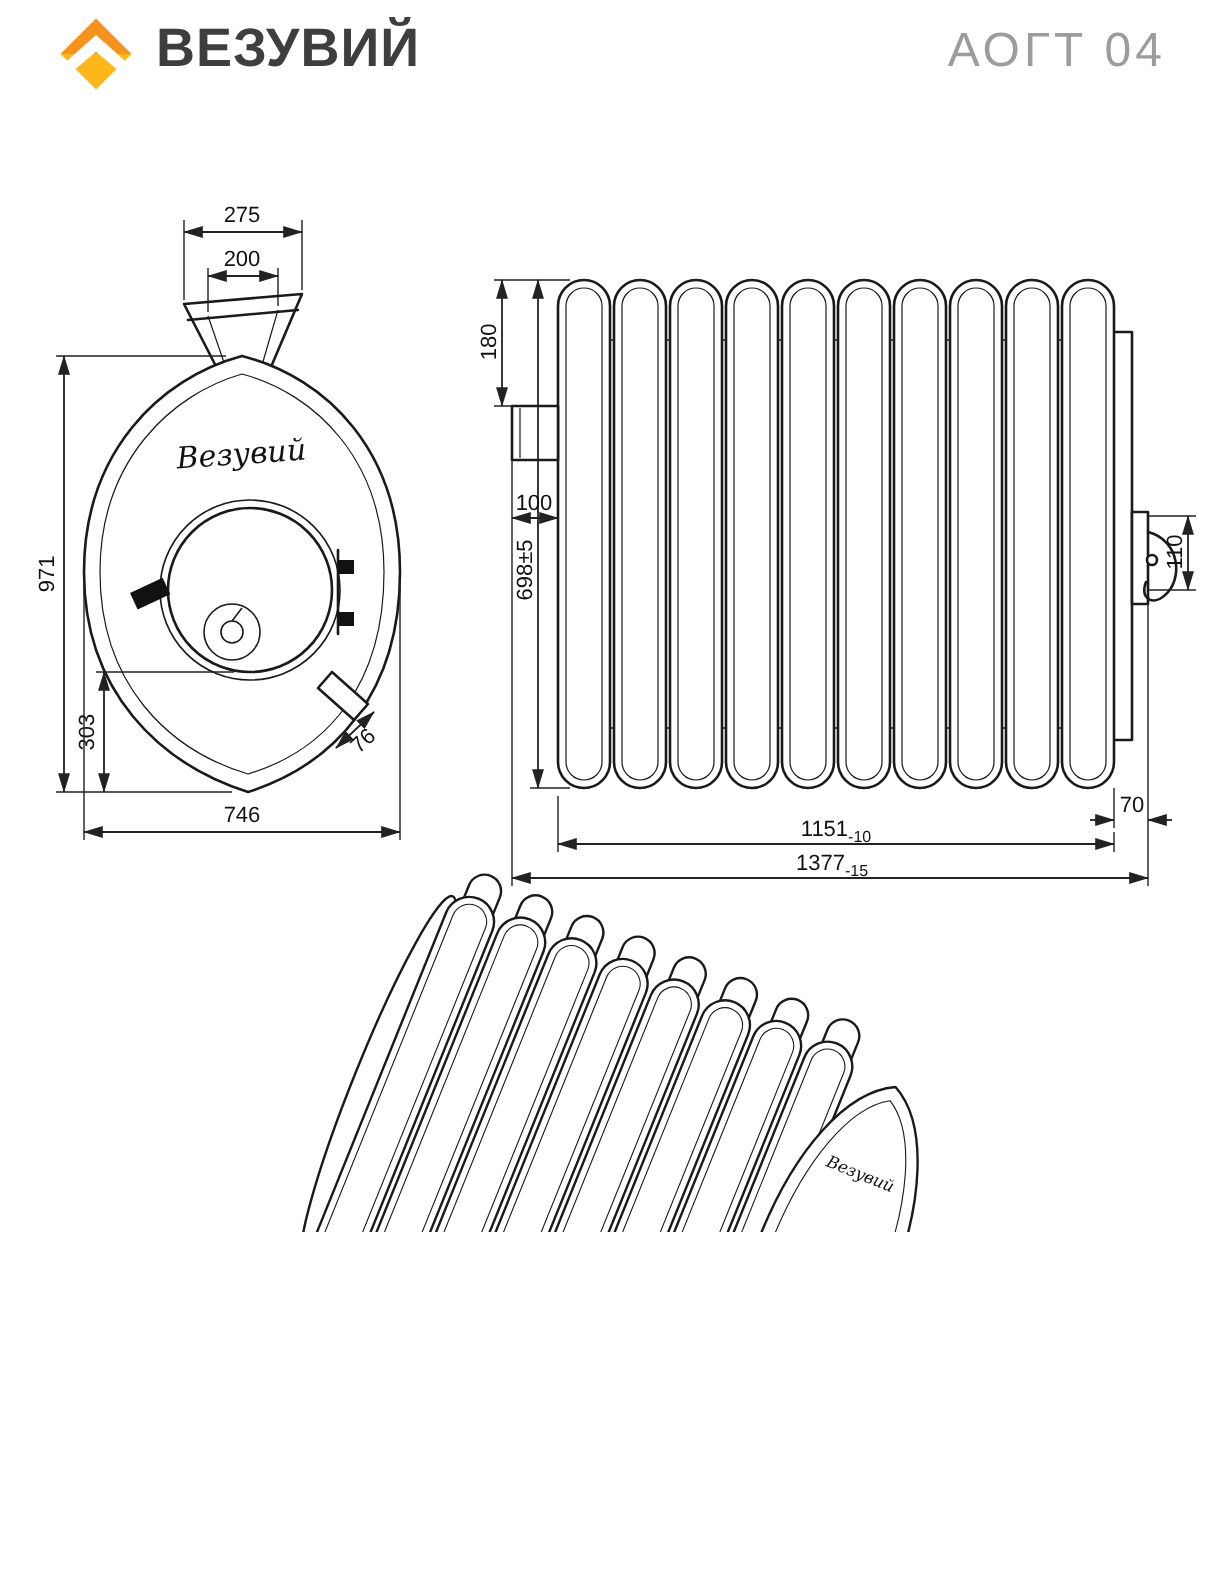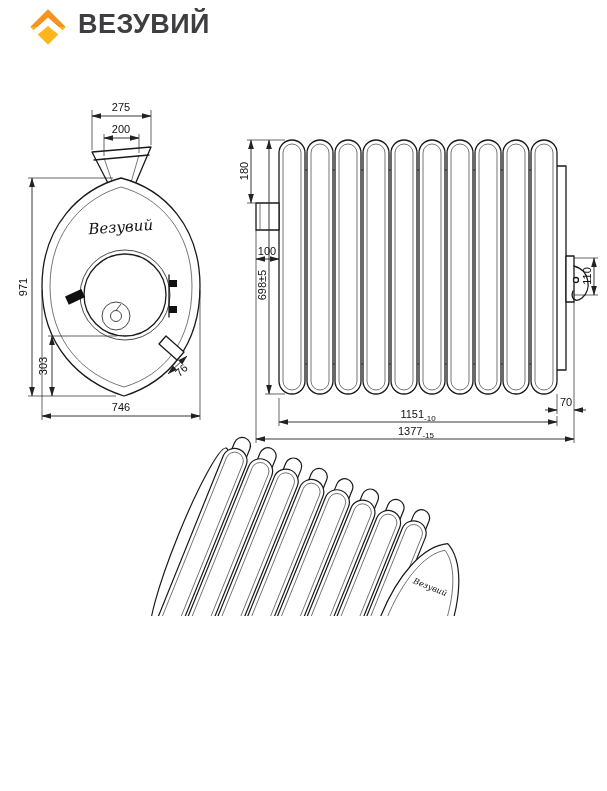--- a/index.html
+++ b/index.html
@@ -33,20 +33,21 @@
 
 <div class="page">
 
   <div class="header">
     <svg class="logo" width="40" height="40" viewBox="0 0 36 36">
       <path d="M18,2 L34,18 L2,18 Z" fill="#F6921E"></path>
       <path d="M2,18 L34,18 L18,34 Z" fill="#FDB71A"></path>
       <path d="M5,21 L18,9.5 L31,21 L27.5,25 L18,17 L8.5,25 Z" fill="#ffffff"></path>
     </svg>
     <span class="brand">ВЕЗУВИЙ</span>
+    <span class="model">АОГТ 04</span>
   </div>
 
   <svg id="fv" width="225" height="345" viewBox="0 0 225 345">
     <defs>
       <marker id="fvA" viewBox="0 0 10 6" refX="9.5" refY="3" markerWidth="11" markerHeight="7" orient="auto-start-reverse">
           <path d="M0,0 L10,3 L0,6 Z" fill="#222"></path>
         </marker>
     </defs>
 
     <g>

